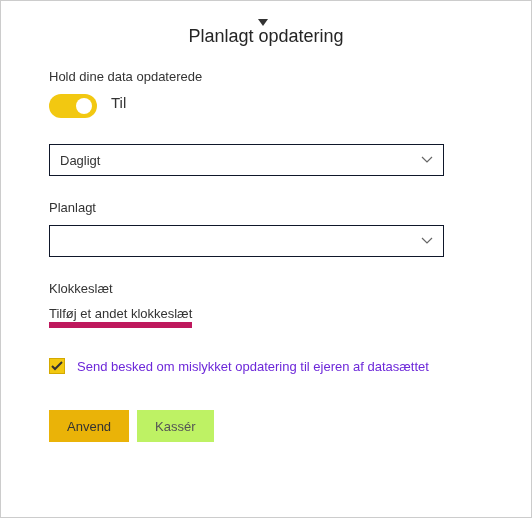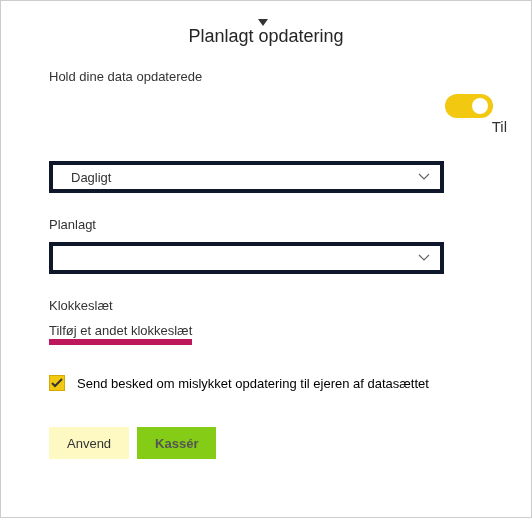--- a/index.html
+++ b/index.html
@@ -40,23 +40,22 @@
     .content {
       padding-left: 24px;
     }
     .field-label {
       font-size: 13px;
       color: #333;
       margin-bottom: 10px;
     }
     .toggle-row {
       display: flex;
-      align-items: flex-end;
+      align-items: flex-start;
       margin-bottom: 26px;
-      flex-direction: column;
     }
     .toggle {
       width: 48px;
       height: 24px;
       background: #f2c811;
       border-radius: 12px;
       position: relative;
       cursor: pointer;
       margin-right: 14px;
     }
@@ -73,23 +72,23 @@
       font-size: 15px;
       color: #333;
     }
     .select-wrapper {
       position: relative;
       margin-bottom: 24px;
     }
     .select-box {
       width: 395px;
       height: 32px;
-      border: 4px solid #0f172a;
+      border: 1px solid #0f172a;
       background: #fff;
-      padding: 0 30px 0 18px;
+      padding: 0 30px 0 10px;
       font-size: 13px;
       color: #333;
       display: flex;
       align-items: center;
       cursor: pointer;
       position: relative;
     }
     .select-chevron {
       position: absolute;
       right: 10px;
@@ -127,42 +126,41 @@
       align-items: center;
       justify-content: center;
       flex-shrink: 0;
     }
     .checkbox svg {
       width: 12px;
       height: 10px;
     }
     .checkbox-label {
       font-size: 13px;
-      color: #000000;
+      color: #6d28d9;
     }
     .button-row {
       display: flex;
       gap: 8px;
     }
     .btn {
       height: 32px;
       padding: 0 18px;
       border: none;
       font-size: 13px;
       cursor: pointer;
       font-family: inherit;
     }
     .btn-primary {
-      background: #fef9c3;
+      background: #eab308;
       color: #333;
     }
     .btn-secondary {
-      background: #84cc16;
+      background: #bef264;
       color: #555;
-      font-weight: bold;
     }
   </style>
 </head>
 <body>
 
 <div class="section-header">
   <div class="triangle"></div>
   <h2 class="section-title">Planlagt opdatering</h2>
 </div>
 

